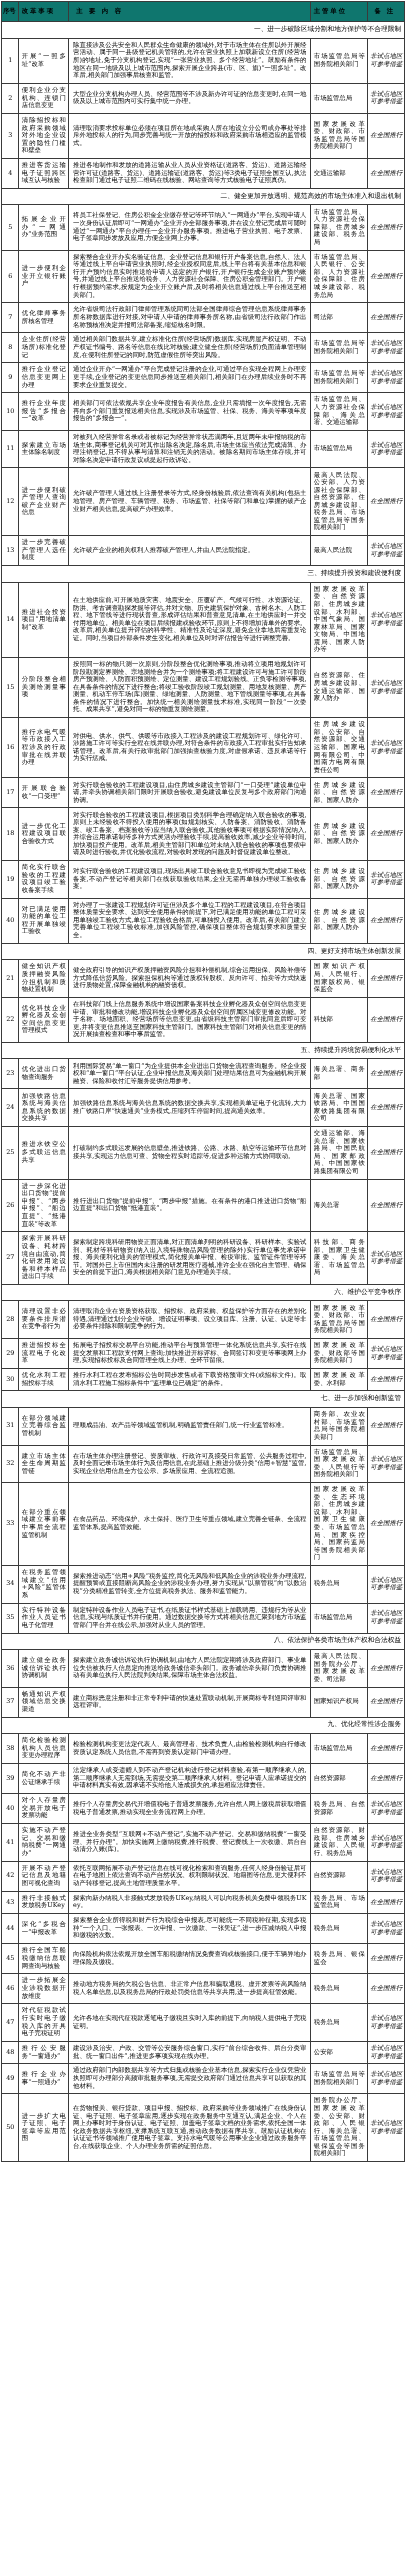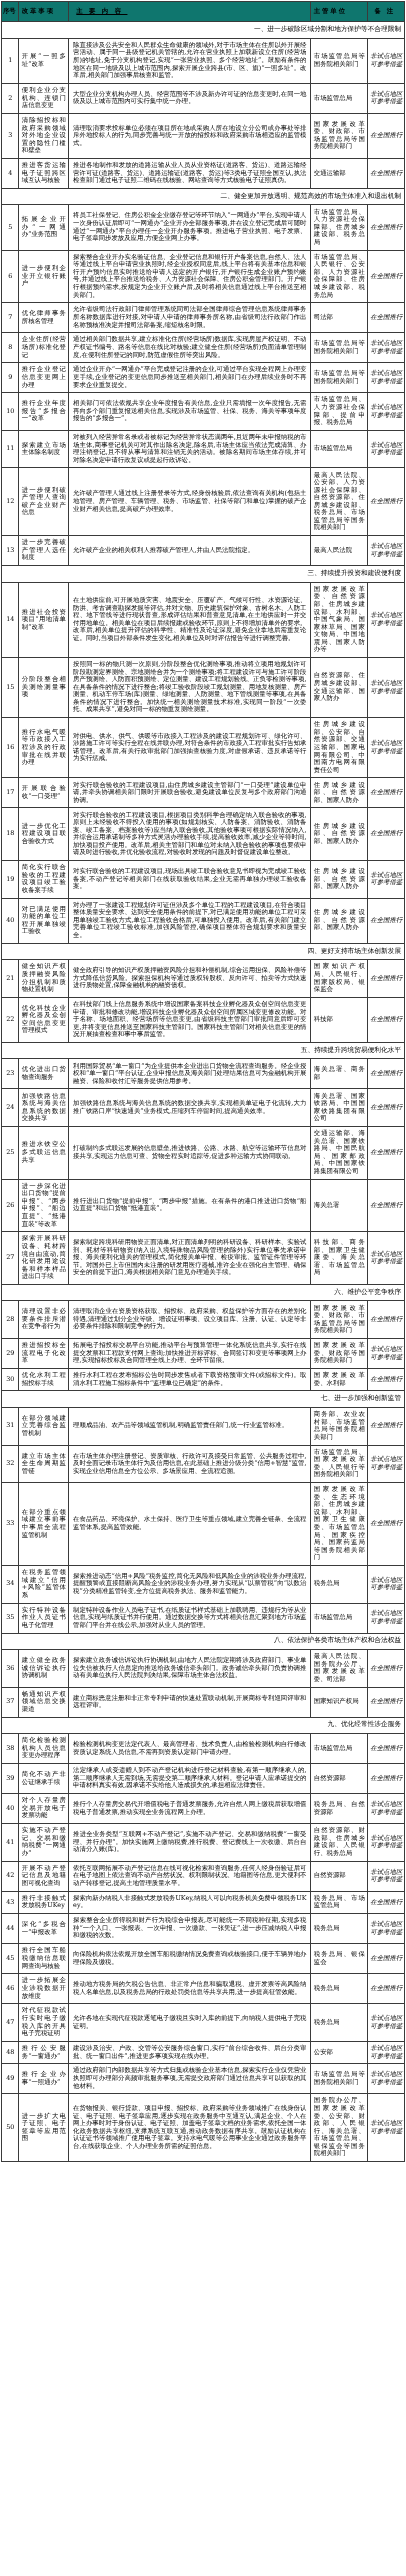--- a/index.html
+++ b/index.html
@@ -37,21 +37,21 @@
   col.w-org  { width: 57px; }
   col.w-note { width: 37px; }
 
   thead th {
     font-weight: bold;
     font-size: 7px;
     text-align: left;
     padding: 5.7px 0.6px;
     background: #0f766e;
   }
-  thead th.sp-wide { letter-spacing: 6.4px; text-indent: 6.4px; text-decoration: underline; }
+  thead th.sp-wide { letter-spacing: 6.4px; text-indent: 6.4px; }
   thead th.sp-mid  { letter-spacing: 1.9px;  text-indent: 1.9px; }
   thead th.sp-big  { letter-spacing: 5.7px;  text-indent: 5.7px; }
 
   tr.section-row td {
     font-weight: normal;
     font-size: 6.7px;
     text-align: right;
     padding: 3.8px 3.2px;
   }
   td.c-num {
@@ -169,21 +169,21 @@
           <td class="c-num">9</td>
           <td class="c-item">推行企业登记信息变更网上办理</td>
           <td class="c-content">通过企业开办“一网通办”平台完成登记注册的企业,可通过平台实现全程网上办理变更手续,企业登记的变更信息同步推送至相关部门,相关部门在办理后续业务时不再要求企业重复提交。</td>
           <td class="c-org">市场监管总局等国务院相关部门</td>
           <td class="c-note">非试点地区可参考借鉴</td>
         </tr>
         <tr>
           <td class="c-num">10</td>
           <td class="c-item">推行企业年度报告“多报合一”改革</td>
           <td class="c-content">相关部门可依法依规共享企业年度报告有关信息,企业只需填报一次年度报告,无需再向多个部门重复报送相关信息,实现涉及市场监管、社保、税务、海关等事项年度报告的“多报合一”。</td>
-          <td class="c-org">市场监管总局、人力资源社会保障部、提前申报、税务总局</td>
+          <td class="c-org">市场监管总局、人力资源社会保障部、海关总署、交通运输部</td>
           <td class="c-note">非试点地区可参考借鉴</td>
         </tr>
         <tr>
           <td class="c-num">11</td>
           <td class="c-item">探索建立市场主体除名制度</td>
           <td class="c-content">对被列入经营异常名录或者被标记为经营异常状态满两年,且近两年未申报纳税的市场主体,商事登记机关可对其作出除名决定,除名后,市场主体应当依法完成清算、办理注销登记,且不得从事与清算和注销无关的活动。被除名期间市场主体存续,并可对除名决定申请行政复议或提起行政诉讼。</td>
           <td class="c-org">市场监管总局</td>
           <td class="c-note">非试点地区可参考借鉴</td>
         </tr>
         <tr>

